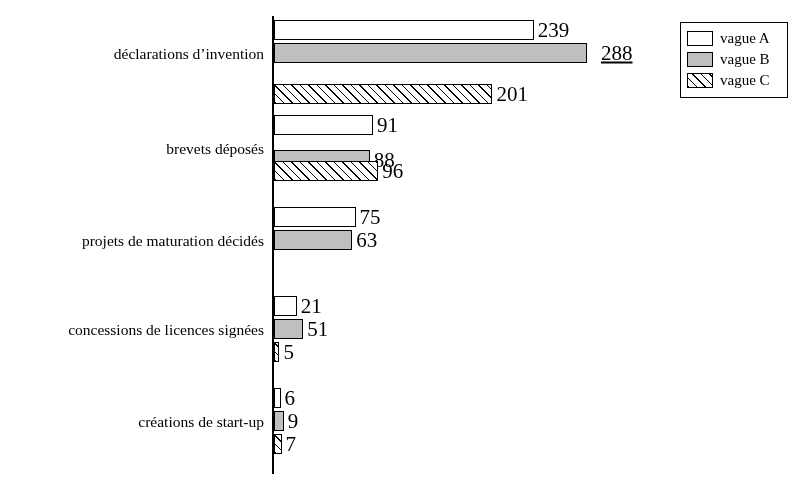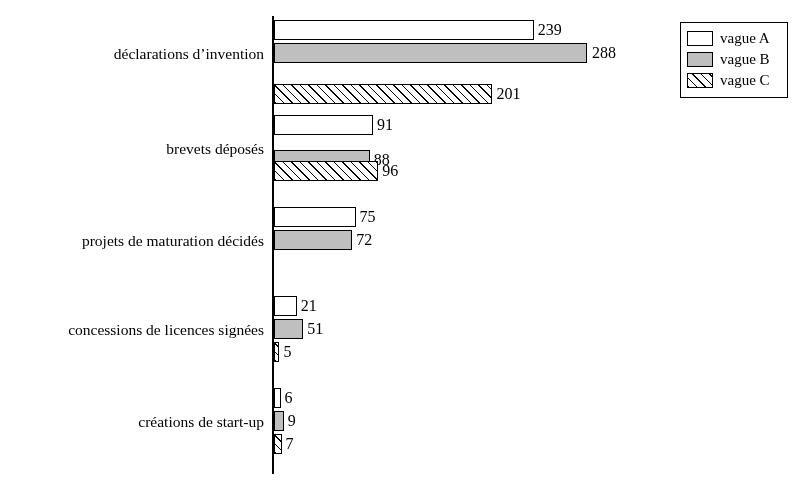--- a/index.html
+++ b/index.html
@@ -70,21 +70,21 @@
     background-color: #ffffff;
     background-image: repeating-linear-gradient(
         45deg,
         #000000 0px, #000000 1px,
         #ffffff 1px, #ffffff 6px);
   }
   .bar-value {
     position: absolute;
     top: 50%;
     transform: translateY(-50%);
-    font-size: 16px;
+    font-size: 21px;
     line-height: 1;
     white-space: nowrap;
     padding-left: 4px;
   }
 
   
   #legend {
     position: absolute;
     left: 680px;
     top: 22px;
@@ -131,21 +131,21 @@
     <div id="axis-line"></div>
 
   <div class="group" style="top: 20px; height: 69px;">
         <div class="group-label" style="top: 25.5px;">déclarations d’invention</div>
         <div class="bar-row" style="top: 0px; width: 319.713px;">
           <div class="bar vagueA" title="vague A: 239" style="width: 259.713px;"></div>
           <span class="bar-value" style="left: 259.713px;">239</span>
         </div>
         <div class="bar-row" style="top: 23px; width: 372.96px;">
           <div class="bar vagueB" title="vague B: 288" style="width: 312.96px;"></div>
-          <span class="bar-value" style="left: 314px;">288</span>
+          <span class="bar-value" style="left: 323px; text-decoration: underline;">288</span>
         </div>
         <div class="bar-row" style="top: 64px; width: 278.42px;">
           <div class="bar vagueC" title="vague C: 201" style="width: 218.42px;"></div>
           <span class="bar-value" style="left: 218.42px;">201</span>
         </div>
       </div>
       <div class="group" style="top: 115px; height: 69px;">
         <div class="group-label" style="top: 25.5px;">brevets déposés</div>
         <div class="bar-row" style="top: 0px; width: 158.887px;">
           <div class="bar vagueA" title="vague A: 91" style="width: 98.8867px;"></div>
@@ -161,21 +161,21 @@
         </div>
       </div>
       <div class="group" style="top: 207px; height: 69px;">
         <div class="group-label" style="top: 25.5px;">projets de maturation décidés</div>
         <div class="bar-row" style="top: 0px; width: 141.5px;">
           <div class="bar vagueA" title="vague A: 75" style="width: 81.5px;"></div>
           <span class="bar-value" style="left: 81.5px;">75</span>
         </div>
         <div class="bar-row" style="top: 23px; width: 138.24px;">
           <div class="bar vagueB" title="vague B: 72" style="width: 78.24px;"></div>
-          <span class="bar-value" style="left: 78.24px;">72</span>
+          <span class="bar-value" style="left: 78.24px;">63</span>
         </div>
       </div>
       <div class="group" style="top: 296px; height: 69px;">
         <div class="group-label" style="top: 25.5px;">concessions de licences signées</div>
         <div class="bar-row" style="top: 0px; width: 82.82px;">
           <div class="bar vagueA" title="vague A: 21" style="width: 22.82px;"></div>
           <span class="bar-value" style="left: 22.82px;">21</span>
         </div>
         <div class="bar-row" style="top: 23px; width: 89.34px;">
           <div class="bar vagueB" title="vague B: 27" style="width: 29.34px;"></div>

